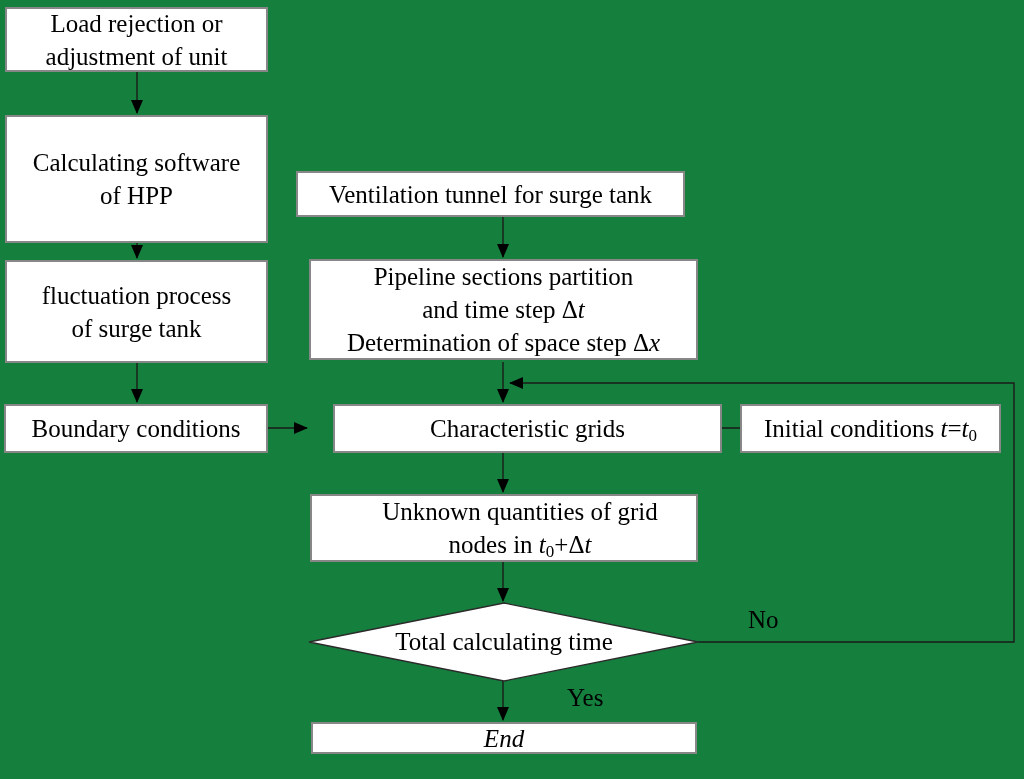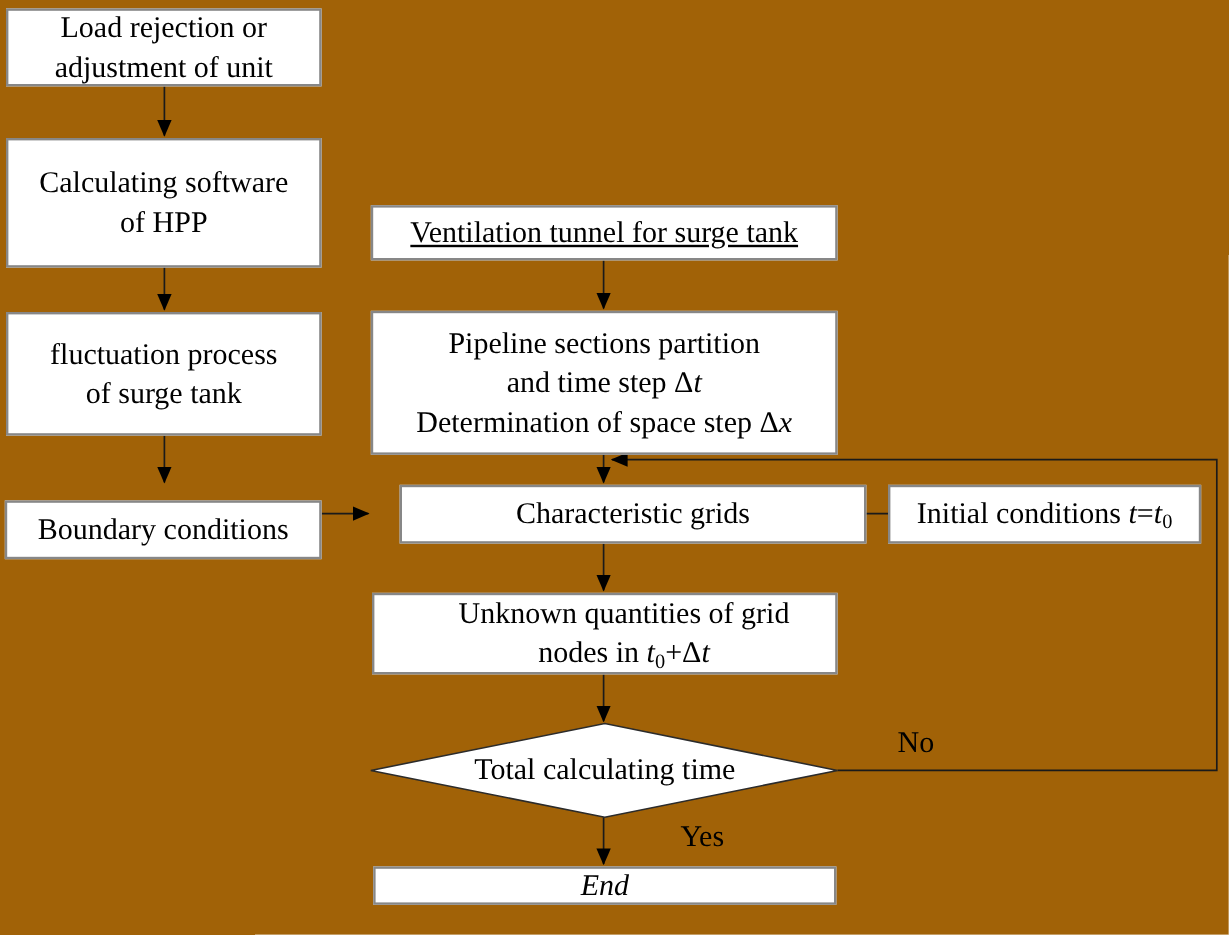--- a/index.html
+++ b/index.html
@@ -4,21 +4,21 @@
 <style>
   html, body {
     margin: 0;
     padding: 0;
     background: #ffffff;
   }
   .canvas {
     position: relative;
     width: 1024px;
     height: 779px;
-    background: #a16207;
+    background: #15803d;
     font-family: "Liberation Serif", "DejaVu Serif", serif;
     color: #000000;
     overflow: hidden;
   }
   .wires {
     position: absolute;
     left: 0;
     top: 0;
     width: 1024px;
     height: 779px;
@@ -96,39 +96,39 @@
     <polyline points="698,642 1014,642 1014,383 510,383" marker-end="url(#arrow)"></polyline>
 
     <polygon class="diamond" points="309,642 504,603 698,642 504,681"></polygon>
   </svg>
 
   <div class="box" style="left:5px; top:7px; width:263px; height:65px;">
     <div>Load rejection or</div>
     <div>adjustment of unit</div>
   </div>
 
-  <div class="box" style="left:5px; top:115px; width:263px; height:108px;">
+  <div class="box" style="left:5px; top:115px; width:263px; height:128px;">
     <div>Calculating software</div>
     <div>of HPP</div>
   </div>
 
   <div class="box" style="left:5px; top:260px; width:263px; height:103px;">
     <div>fluctuation process</div>
     <div>of surge tank</div>
   </div>
 
-  <div class="box" style="left:4px; top:404px; width:264px; height:49px;margin-top:13px;">
+  <div class="box" style="left:4px; top:404px; width:264px; height:49px;">
     <div>Boundary conditions</div>
   </div>
 
-  <div class="box" style="left:309px; top:171px; width:389px; height:46px;text-decoration:underline;">
+  <div class="box" style="left:296px; top:171px; width:389px; height:46px;">
     <div>Ventilation tunnel for surge tank</div>
   </div>
 
-  <div class="box" style="left:309px; top:259px; width:389px; height:120px;">
+  <div class="box" style="left:309px; top:259px; width:389px; height:101px;">
     <div>Pipeline sections partition</div>
     <div>
       <span>and time step </span><span>Δ</span><span class="var">t</span>
     </div>
     <div>
       <span>Determination of space step </span><span>Δ</span><span class="var">x</span>
     </div>
   </div>
 
   <div class="box" style="left:309px; top:404px; width:389px; height:49px;margin-left:24px;">

